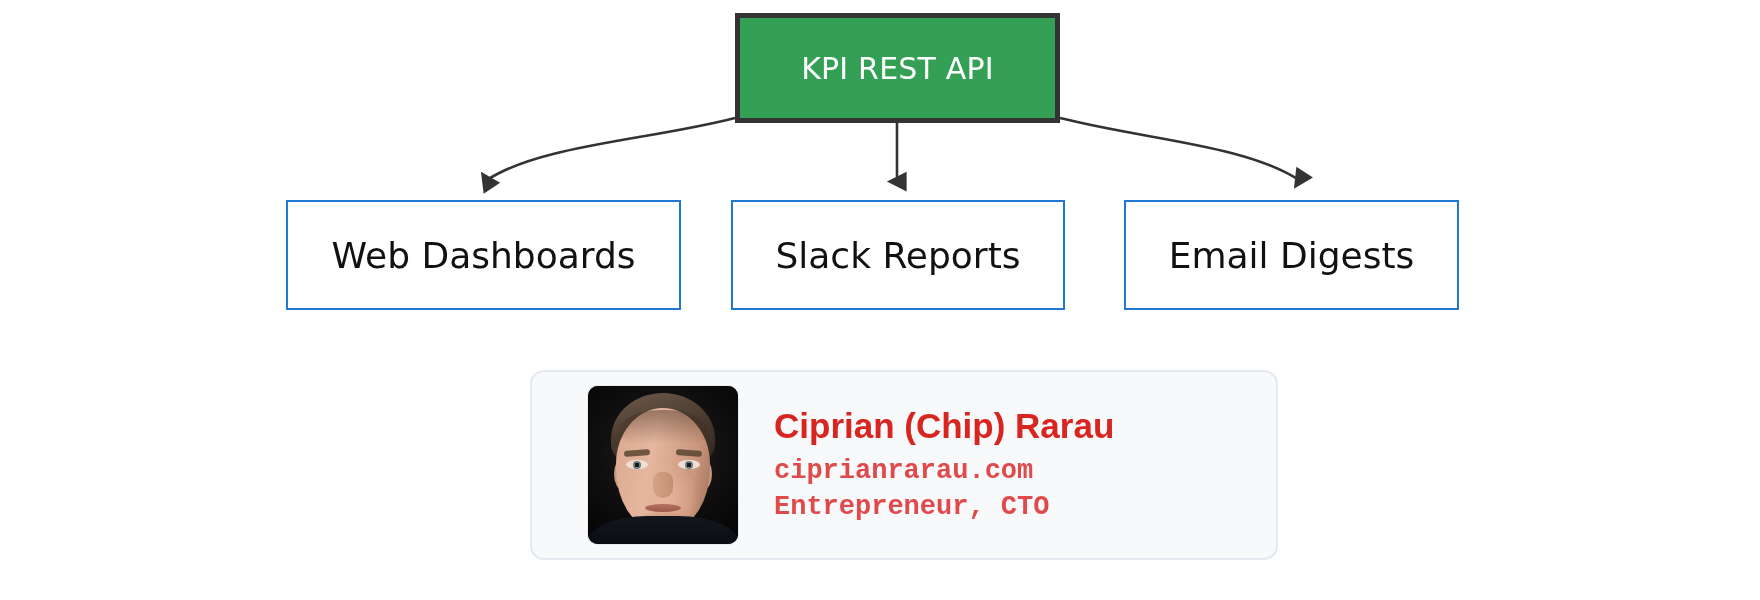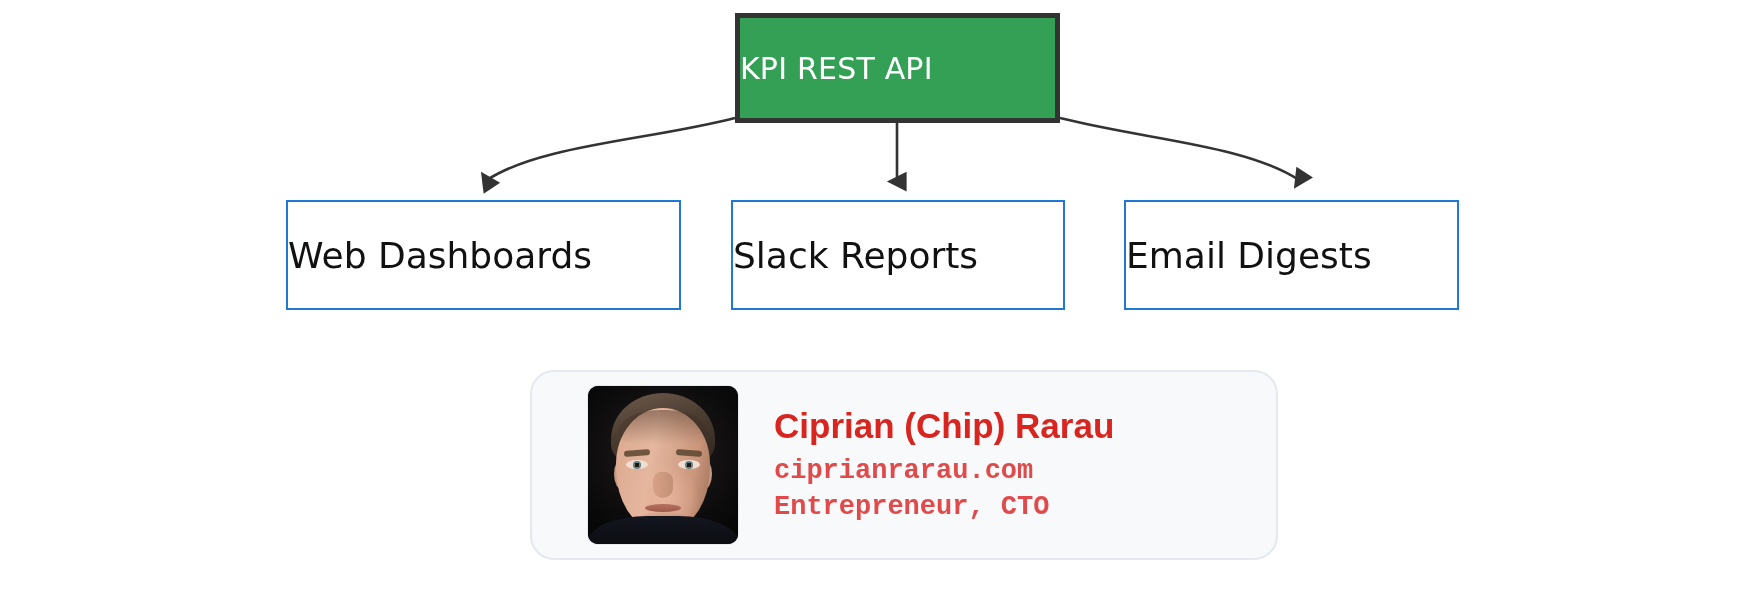--- a/index.html
+++ b/index.html
@@ -31,20 +31,21 @@
     height: 600px;
     pointer-events: none;
   }
 
   
   .node {
     position: absolute;
     box-sizing: border-box;
     display: flex;
     align-items: center;
+    justify-content: center;
     text-align: center;
   }
 
   .node-root {
     left: 735px;
     top: 13px;
     width: 325px;
     height: 110px;
     background: #34a055;
     border: 5px solid #333333;
@@ -71,21 +72,21 @@
   
   .profile-card {
     position: absolute;
     left: 530px;
     top: 370px;
     width: 748px;
     height: 190px;
     box-sizing: border-box;
     background: #f7f9fb;
     border: 2px solid #e3e9ef;
-    border-radius: 24px;
+    border-radius: 14px;
     display: flex;
     align-items: center;
     padding: 0 0 0 56px;
   }
 
   .avatar {
     position: relative;
     width: 150px;
     height: 158px;
     border-radius: 10px;

